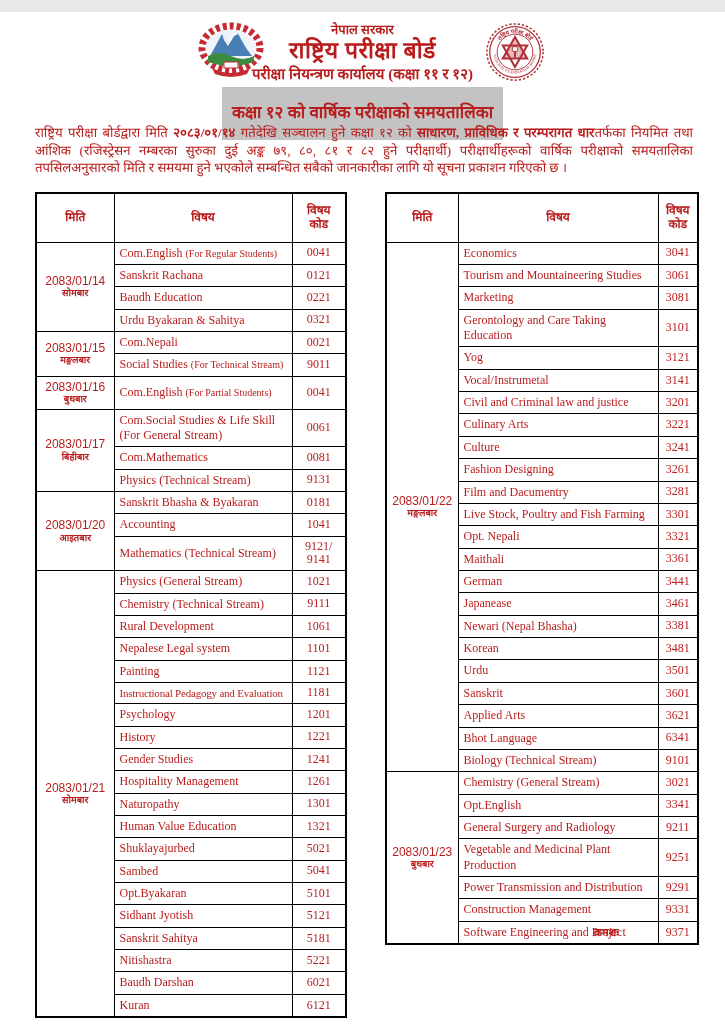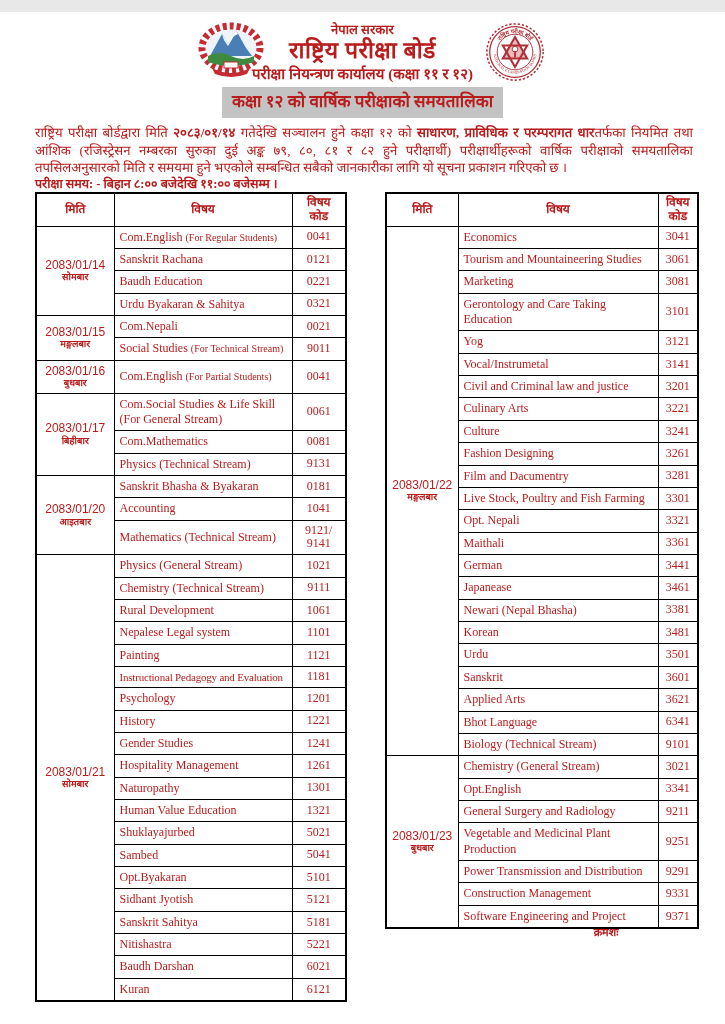--- a/index.html
+++ b/index.html
@@ -6,38 +6,38 @@
   .page{
     position:relative;width:725px;height:1024px;margin:12px auto;background:#ffffff;
     font-family:"Liberation Serif","DejaVu Serif",serif;color:#b91c1c;overflow:hidden;
   }
   
   .header{position:absolute;left:0;top:10px;width:725px;text-align:center;}
   .gov-line{font-size:13px;font-weight:bold;line-height:1.25;}
   .board-line{font-size:23px;font-weight:bold;line-height:1.15;letter-spacing:.5px;}
   .office-line{font-size:15px;font-weight:bold;line-height:1.3;}
   .loc-line{font-size:11px;font-weight:bold;line-height:1.3;}
-  .page-title{display:inline-block;margin-top:3px;padding:5px 10px;background:#c3c3c3;
+  .page-title{display:inline-block;margin-top:3px;padding:16px 10px;background:#c3c3c3;
     font-size:17px;font-weight:bold;line-height:1.2;}
   .logo{position:absolute;top:10px;}
   .logo.left{left:198px;}
   .logo.right{left:484px;}
   
   .intro{position:absolute;left:35px;top:112px;width:658px;font-size:13.2px;
     line-height:1.33;text-align:justify;}
   .intro b{font-weight:bold;}
   .exam-time{position:absolute;left:35px;top:163px;font-size:12.5px;font-weight:bold;}
   
   table.sched{border-collapse:collapse;position:absolute;top:180px;table-layout:fixed;}
   table.sched.left{left:35px;width:310px;}
   table.sched.right{left:385px;width:312px;}
   table.sched th,table.sched td{border:1px solid #000;padding:3px 5px;vertical-align:middle;}
   table.sched{border:2px solid #000;}
   table.sched th{font-size:12px;font-weight:bold;text-align:center;white-space:pre-line;
-    line-height:1.15;padding:2px 2px;}
+    line-height:1.15;padding:10px 2px;}
   .col-date{width:78px;}  .col-subj{width:178px;} .col-code{width:54px;}
   .r .col-date{width:72px;} .r .col-subj{width:200px;} .r .col-code{width:40px;}
   td.date-cell{text-align:center;padding:2px 1px;}
   td.date-cell .d{font-family:"Liberation Sans","DejaVu Sans",sans-serif;font-size:12px;line-height:1.2;}
   td.date-cell .w{font-size:9.5px;font-weight:bold;line-height:1.2;}
   td.subject-cell{font-size:12px;line-height:1.28;text-align:left;}
   td.subject-cell .note{font-size:10px;}
   td.subject-cell.fit{font-size:11px;letter-spacing:-0.2px;}
   td.code-cell{font-size:12px;text-align:center;white-space:pre-line;line-height:1.15;}
   .continued{position:absolute;left:385px;top:912px;width:312px;text-align:center;
@@ -81,21 +81,20 @@
         <textPath href="#arcBot" startOffset="50%" text-anchor="middle">NATIONAL EXAMINATION BOARD</textPath>
       </text>
       <polygon points="32,16 45,39 19,39" fill="#e8b9bd" stroke="#b03038" stroke-width="2.2"></polygon>
       <polygon points="32,48 19,25 45,25" fill="none" stroke="#b03038" stroke-width="2.2"></polygon>
       <circle cx="32" cy="29" r="3" fill="#ffffff" stroke="#b03038" stroke-width="1"></circle>
       <rect x="31" y="31" width="2" height="7" fill="#b03038"></rect>
     </svg>
   </div>
 
   <div class="intro"><span>राष्ट्रिय परीक्षा बोर्डद्वारा मिति </span><b>२०८३/०१/१४</b><span> गतेदेखि सञ्चालन हुने कक्षा १२ को </span><b>साधारण, प्राविधिक र परम्परागत धार</b><span>तर्फका नियमित तथा आंशिक (रजिस्ट्रेसन नम्बरका सुरुका दुई अङ्क ७९, ८०, ८१ र ८२ हुने परीक्षार्थी) परीक्षार्थीहरूको वार्षिक परीक्षाको समयतालिका तपसिलअनुसारको मिति र समयमा हुने भएकोले सम्बन्धित सबैको जानकारीका लागि यो सूचना प्रकाशन गरिएको छ ।</span></div>
-  <div class="exam-time">परीक्षा समय: - बिहान ८:०० बजेदेखि ११:०० बजेसम्म ।</div>
 
   <table class="sched left">
     <colgroup>
         <col class="col-date">
         <col class="col-subj">
         <col class="col-code">
       </colgroup>
   <thead>
         <tr>
           <th>मिति</th>

